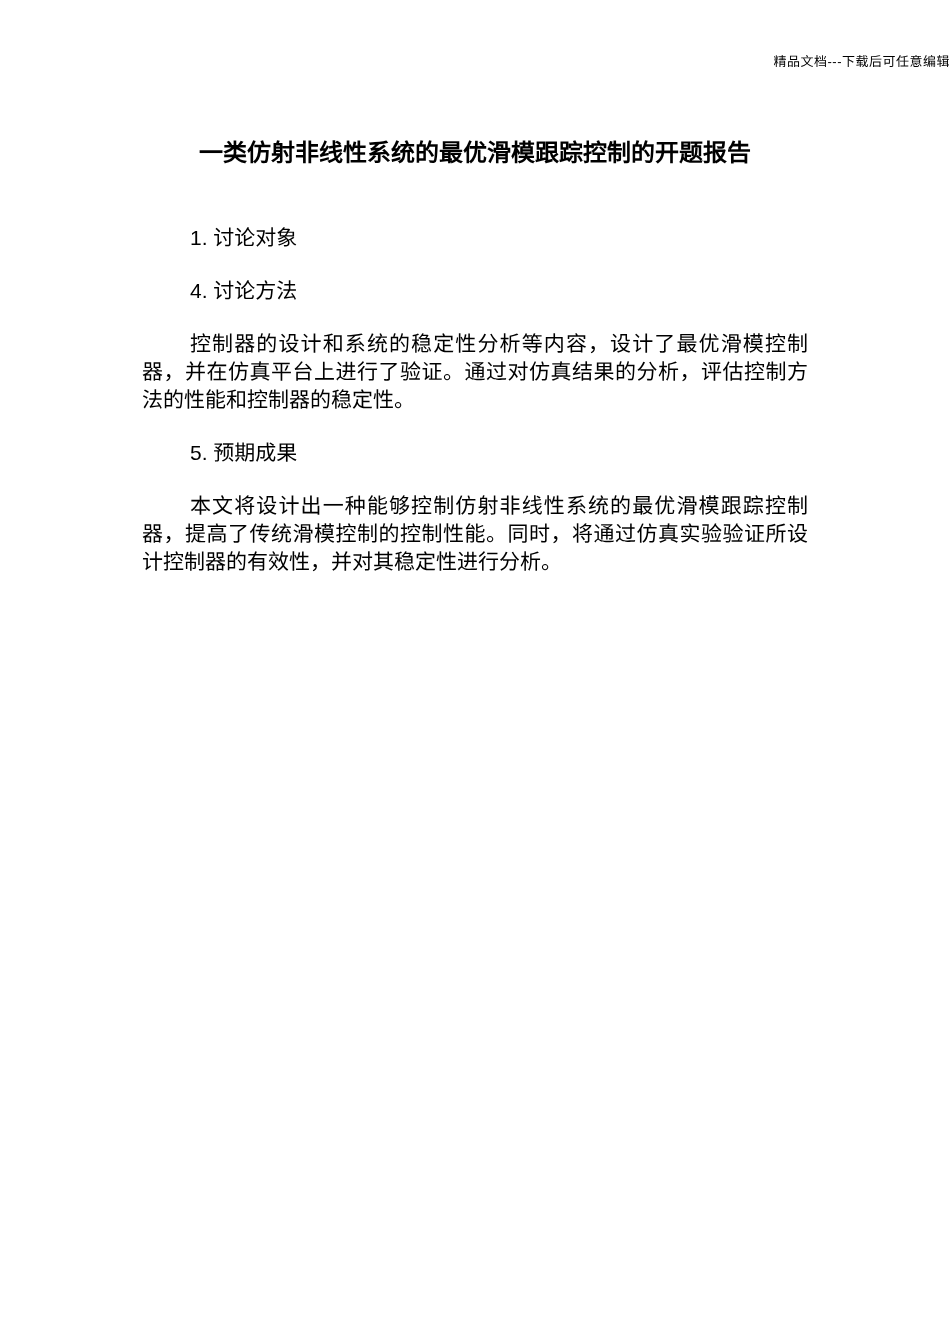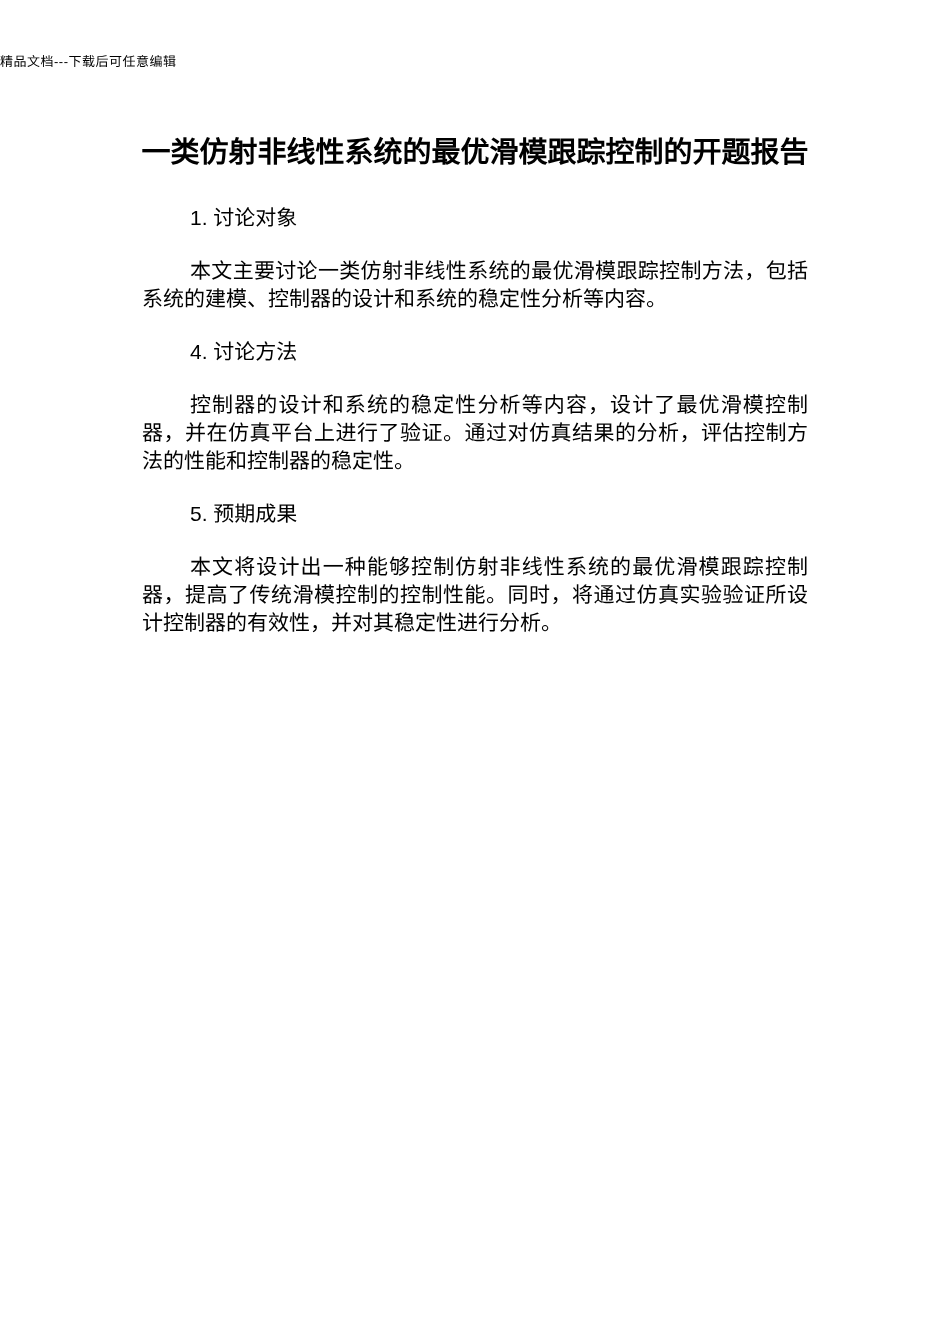--- a/index.html
+++ b/index.html
@@ -11,30 +11,30 @@
   .page {
     position: relative;
     width: 950px;
     height: 1344px;
     margin: 0 auto;
     background: #ffffff;
     overflow: hidden;
   }
   .doc-header {
     padding-top: 53px;
-    text-align: left;
+    text-align: right;
     font-size: 13px;
     line-height: 18px;
     color: #000000;
     letter-spacing: 0.5px;
   }
   .doc-title {
     margin: 64px 72px 0 72px;
     text-align: center;
-    font-size: 29px;
+    font-size: 24px;
     line-height: 35px;
     font-weight: 700;
     color: #000000;
   }
   .doc-body {
     margin: 0 142px 0 142px;
   }
   .section-heading {
     margin-top: 42px;
     padding-left: 48px;
@@ -46,36 +46,35 @@
   .section-heading + .section-paragraph { margin-top: 25px; }
   .section-paragraph {
     font-size: 21px;
     line-height: 28px;
     text-indent: 48px;
     text-align: justify;
     color: #000000;
   }
   .section { margin-top: 0; }
   .section + .section .section-heading { margin-top: 25px; }
-  .doc-body .section:first-child .section-heading { margin-top: 34px; }
+  .doc-body .section:first-child .section-heading { margin-top: 54px; }
 </style>
 </head>
 <body>
 
 <div class="page">
 
   <div class="doc-header">精品文档---下载后可任意编辑</div>
 
   <h1 class="doc-title">一类仿射非线性系统的最优滑模跟踪控制的开题报告</h1>
 
   <div class="doc-body">
 
     <div class="section">
       <div class="section-heading">1. 讨论对象</div>
-      <p class="section-paragraph">本文主要讨论一类仿射非线性系统的最优滑模跟踪控制方法，包括系统的建模、控制器的设计和系统的稳定性分析等内容。</p>
     </div>
 
 
 
     <div class="section">
       <div class="section-heading">4. 讨论方法</div>
       <p class="section-paragraph">控制器的设计和系统的稳定性分析等内容，设计了最优滑模控制器，并在仿真平台上进行了验证。通过对仿真结果的分析，评估控制方法的性能和控制器的稳定性。</p>
     </div>
 
     <div class="section">

